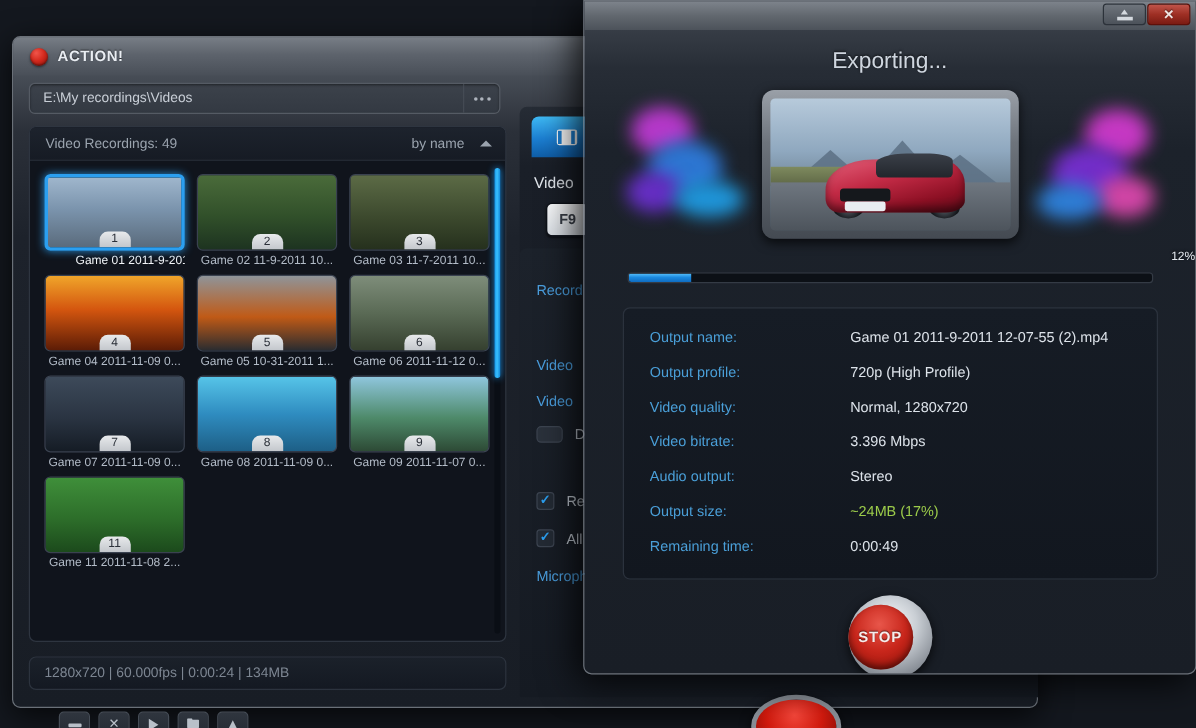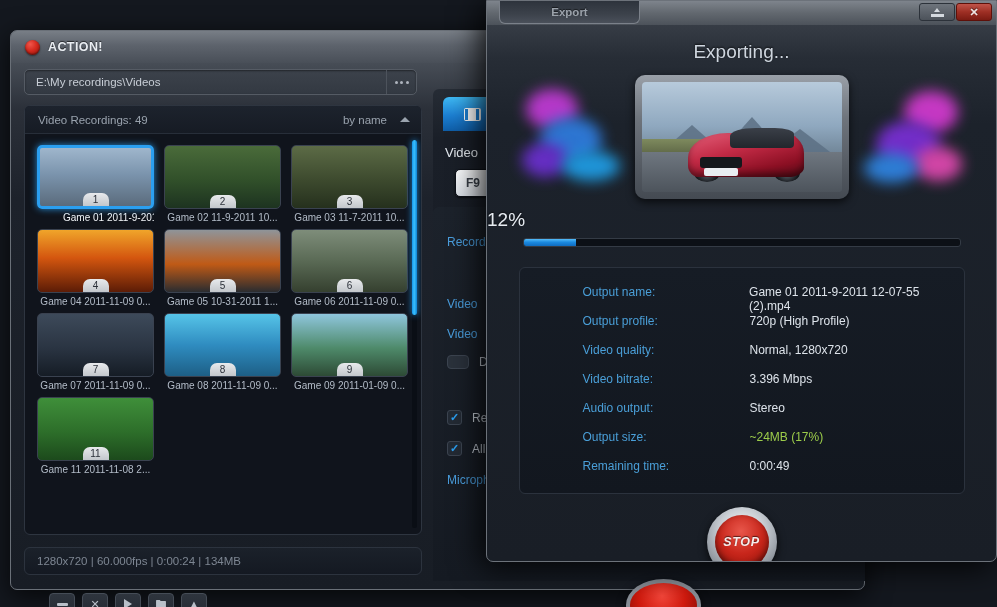--- a/index.html
+++ b/index.html
@@ -353,54 +353,53 @@
     background:#e9edf1; border-radius:2px;
   }
   .car-wheel {
     position:absolute; bottom:9%;
     width:13%; height:17%;
     background:radial-gradient(circle,#4b5159 20%,#14171b 70%);
     border-radius:50%;
   }
 
   #progress-pct {
-    text-align:left; margin-top: 6px;
-    font-size: 19px; color: #e6ebf1;
+    text-align:right; margin-top: 6px;
+    font-size: 10px; color: #e6ebf1;
     text-shadow: 0 -1px 2px rgba(0,0,0,.7);
   }
   #progress-track {
     margin: 7px auto 0; width: 438px; height: 9px;
     background: #0c1016;
     border: 1px solid #343b45; border-radius: 3px;
     overflow: hidden;
   }
   #progress-fill {
     height: 100%;
     background: linear-gradient(180deg,#55bdfa 0%,#1b8ae0 45%,#0f6cc0 100%);
   }
 
   #details-panel {
     margin: 20px auto 0; width: 446px; height: 227px;
     background: linear-gradient(180deg,#161c25 0%,#12171f 100%);
     border: 1px solid #2b323d; border-radius: 6px;
     padding: 17px 0 0 22px;
   }
   .detail-row { display: flex; height: 29px; align-items: flex-start; }
-  .detail-label { width: 167px; font-size: 12px; color: #4a9fd8; margin-left: 41px; }
+  .detail-label { width: 167px; font-size: 12px; color: #4a9fd8; }
   .detail-value { font-size: 12px; color: #dde3ea; }
   .detail-value.green { color: #9ccc4a; }
 
   #stop-area { margin-top: 13px; display:flex; justify-content:center; }
   #stop-button {
     width: 70px; height: 70px; border-radius: 50%;
     background: radial-gradient(circle at 50% 34%, #fafbfc 0%, #c9ced4 38%, #8d939b 72%, #5c626a 100%);
-    display:flex; align-items:center; justify-content:center;
+    display:flex; align-items:center; 
     box-shadow: 0 3px 9px rgba(0,0,0,.75);
     cursor: pointer;
-    font-style: italic;
   }
   #stop-inner {
     width: 54px; height: 54px; border-radius: 50%;
     background: radial-gradient(circle at 48% 30%, #e8564a 0%, #c8261b 48%, #8d1007 100%);
     display:flex;align-items:center;justify-content:center;
     box-shadow: inset 0 -3px 6px rgba(0,0,0,.5);
     font-size: 12.5px; font-weight: bold; color: #f6eceb;
     letter-spacing: .7px; text-shadow: 0 -1px 1px rgba(0,0,0,.6);
   }
 </style>
@@ -460,39 +459,39 @@
           <div class="thumb-cell">
             <div class="thumb-img" style="background: linear-gradient(rgb(143, 148, 153) 0%, rgb(192, 90, 22) 55%, rgb(42, 44, 48) 100%);">
               <span class="thumb-num">5</span>
             </div>
             <div class="thumb-name">Game 05 10-31-2011 1...</div>
           </div>
           <div class="thumb-cell">
             <div class="thumb-img" style="background: linear-gradient(rgb(126, 141, 122) 0%, rgb(90, 106, 85) 50%, rgb(53, 64, 47) 100%);">
               <span class="thumb-num">6</span>
             </div>
-            <div class="thumb-name">Game 06 2011-11-09 0...</div>
+            <div class="thumb-name">Game 06 2011-11-12 0...</div>
           </div>
           <div class="thumb-cell">
             <div class="thumb-img" style="background: linear-gradient(rgb(61, 74, 90) 0%, rgb(42, 52, 66) 55%, rgb(21, 28, 37) 100%);">
               <span class="thumb-num">7</span>
             </div>
             <div class="thumb-name">Game 07 2011-11-09 0...</div>
           </div>
           <div class="thumb-cell">
             <div class="thumb-img" style="background: linear-gradient(rgb(86, 196, 232) 0%, rgb(47, 140, 192) 50%, rgb(29, 95, 134) 100%);">
               <span class="thumb-num">8</span>
             </div>
             <div class="thumb-name">Game 08 2011-11-09 0...</div>
           </div>
           <div class="thumb-cell">
             <div class="thumb-img" style="background: linear-gradient(rgb(143, 198, 221) 0%, rgb(78, 138, 106) 55%, rgb(45, 74, 53) 100%);">
               <span class="thumb-num">9</span>
             </div>
-            <div class="thumb-name">Game 09 2011-01-09 0...</div>
+            <div class="thumb-name">Game 09 2011-11-07 0...</div>
           </div>
           <div class="thumb-cell">
             <div class="thumb-img" style="background: linear-gradient(rgb(63, 143, 58) 0%, rgb(45, 110, 42) 55%, rgb(28, 74, 28) 100%);">
               <span class="thumb-num">11</span>
             </div>
             <div class="thumb-name">Game 11 2011-11-08 2...</div>
           </div>
         </div>
 
       <div id="grid-scrollbar">
@@ -545,21 +544,20 @@
       <span class="mid-link" style="left:14px;top:266px;">Microph</span>
     </div>
   </div>
 
   <div id="record-button-big"></div>
 </div>
 
 <div id="export-dialog">
 
   <div id="export-titlebar">
-    <div id="export-tab">Export</div>
     <div id="win-controls">
       <div id="minimize-button">
         <span class="min-glyph"></span>
       </div>
       <div id="close-button">
         <span>✕</span>
       </div>
     </div>
   </div>
 

